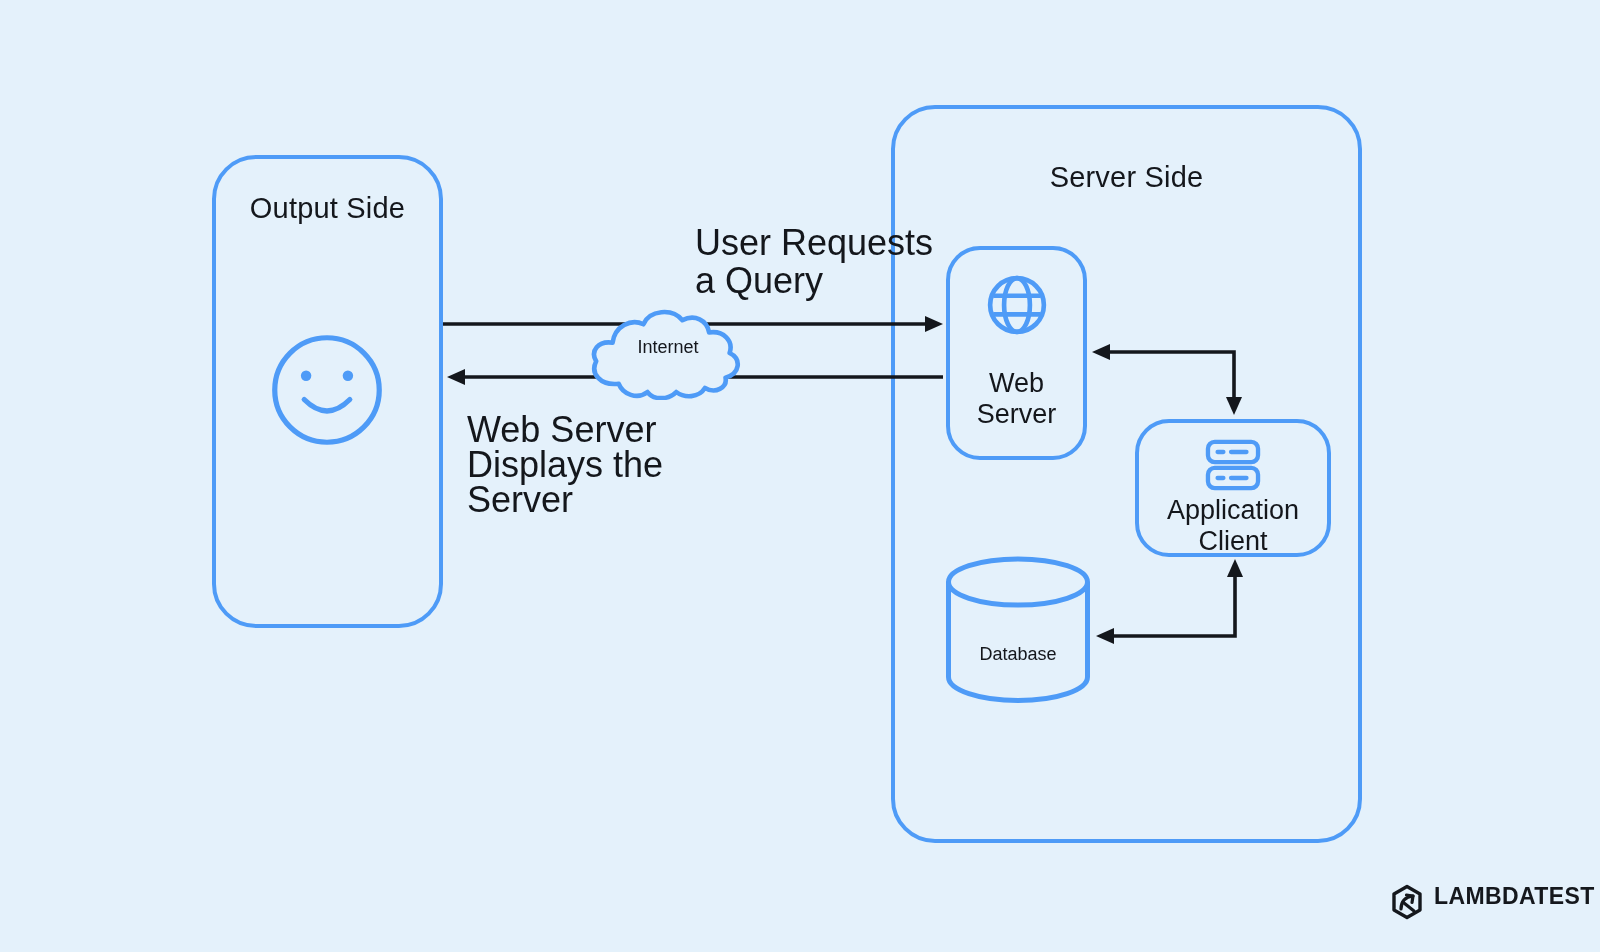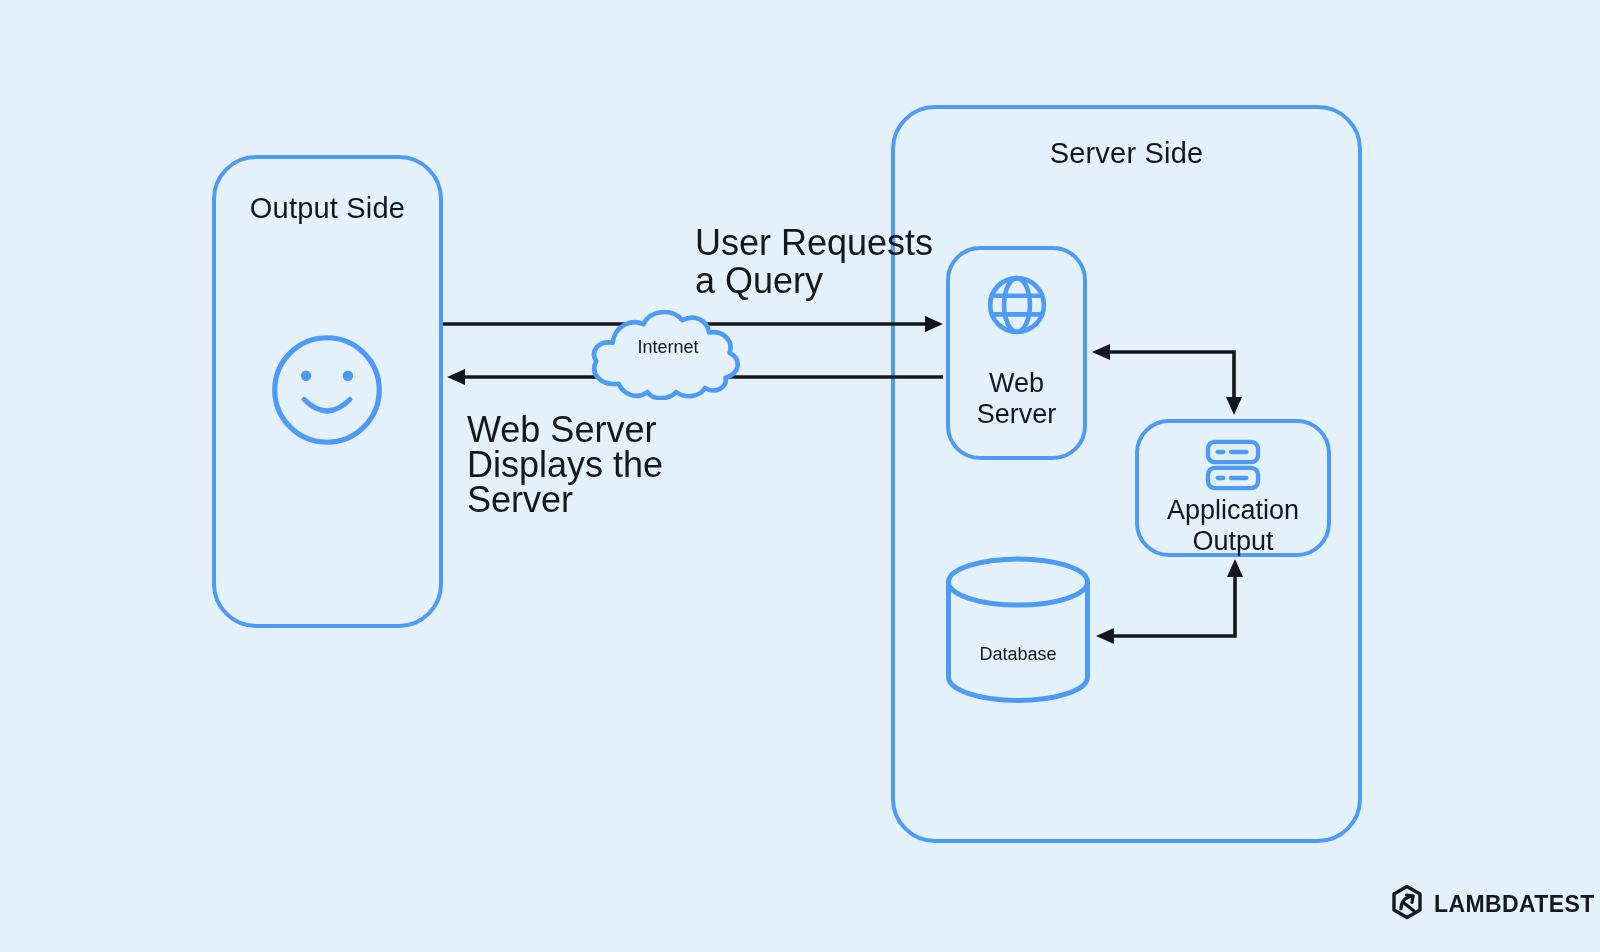--- a/index.html
+++ b/index.html
@@ -25,21 +25,21 @@
   .group-title {
     position: absolute;
     width: 100%;
     text-align: center;
     font-size: 29px;
     font-weight: 500;
     letter-spacing: 0.2px;
     color: #14171C;
   }
   .client-title { top: 33px; }
-  .server-title { top: 28px; }
+  .server-title { top: 52px; }
 
   
   .node {
     position: absolute;
     border: 4.5px solid #4E9BF7;
     border-radius: 34px;
     background: transparent;
   }
   .web-node { left: 946px; top: 246px; width: 141px; height: 214px; }
   .app-node { left: 1135px; top: 419px; width: 196px; height: 138px; }
@@ -82,21 +82,21 @@
     text-align: center; font-size: 18px; font-weight: 500; color: #14171C;
   }
 
   
   .flow-label { position: absolute; font-size: 36px; font-weight: 500; color: #14171C; }
   .request-label { left: 695px; top: 224px; line-height: 38px; }
   .response-label { left: 467px; top: 412px; line-height: 35px; }
   .flow-label span { display: block; }
 
   
-  .brand { position: absolute; left: 1388px; top: 883px; display: flex; align-items: center; gap: 8px; }
+  .brand { position: absolute; left: 1388px; top: 883px; display: flex; align-items: flex-start; gap: 8px; }
   .brand-text {
     font-size: 23px; font-weight: 700; letter-spacing: 0.4px; color: #15181D;
   }
 </style>
 </head>
 <body>
 
 <div class="canvas">
 
   <div class="group-box client-box">
@@ -131,21 +131,21 @@
     <div class="node-icon">
       <svg width="58" height="52" viewBox="0 0 60 54">
         <rect x="4" y="3" width="52" height="21" rx="7" fill="none" stroke="#4E9BF7" stroke-width="4.5"></rect>
         <rect x="4" y="30" width="52" height="21" rx="7" fill="none" stroke="#4E9BF7" stroke-width="4.5"></rect>
         <line x1="14" y1="13.5" x2="20" y2="13.5" stroke="#4E9BF7" stroke-width="4.5" stroke-linecap="round"></line>
         <line x1="28" y1="13.5" x2="44" y2="13.5" stroke="#4E9BF7" stroke-width="4.5" stroke-linecap="round"></line>
         <line x1="14" y1="40.5" x2="20" y2="40.5" stroke="#4E9BF7" stroke-width="4.5" stroke-linecap="round"></line>
         <line x1="28" y1="40.5" x2="44" y2="40.5" stroke="#4E9BF7" stroke-width="4.5" stroke-linecap="round"></line>
       </svg>
     </div>
-    <div class="node-label">Application Output</div>
+    <div class="node-label">Application Client</div>
   </div>
 
   <div class="db-wrap">
     <svg width="146" height="150" viewBox="0 0 146 150">
       <path d="M3.5 26 L3.5 121 A69.5 23.5 0 0 0 142.5 121 L142.5 26" fill="#E4F1FB" stroke="#4E9BF7" stroke-width="5"></path>
       <ellipse cx="73" cy="26" rx="69.5" ry="23" fill="#E4F1FB" stroke="#4E9BF7" stroke-width="5"></ellipse>
     </svg>
   </div>
   <div class="db-label">Database</div>
 

